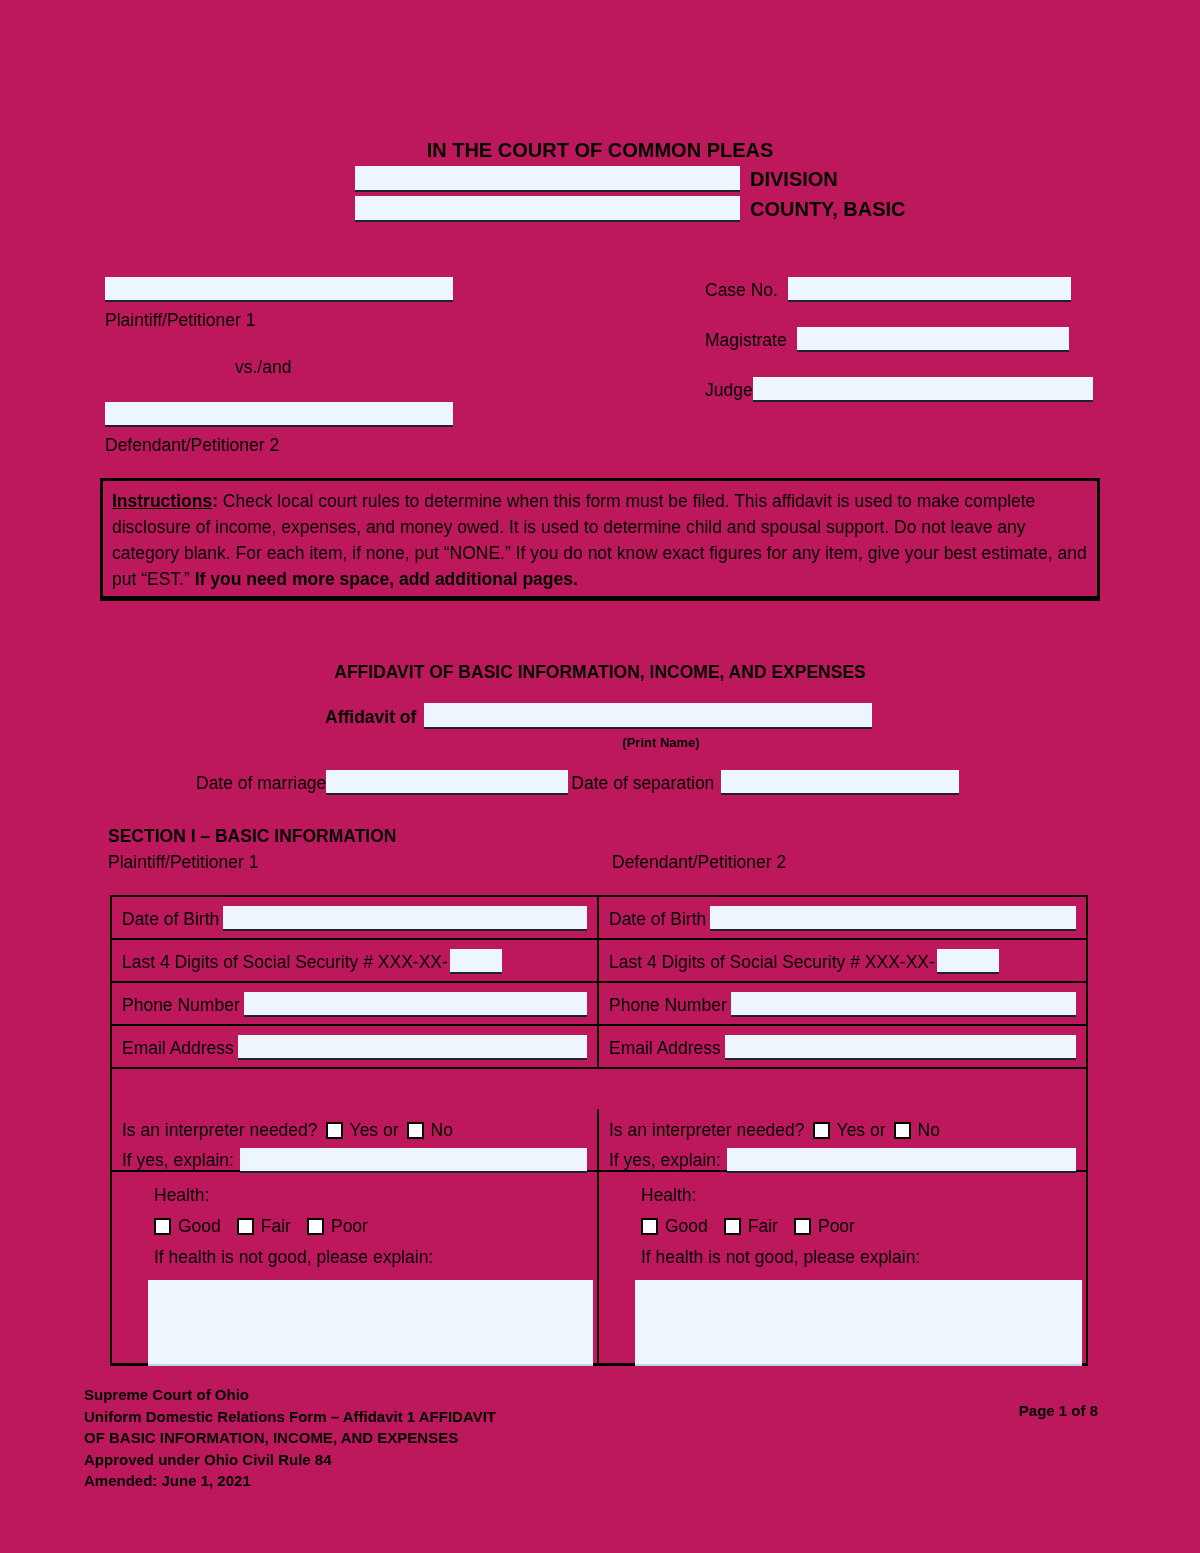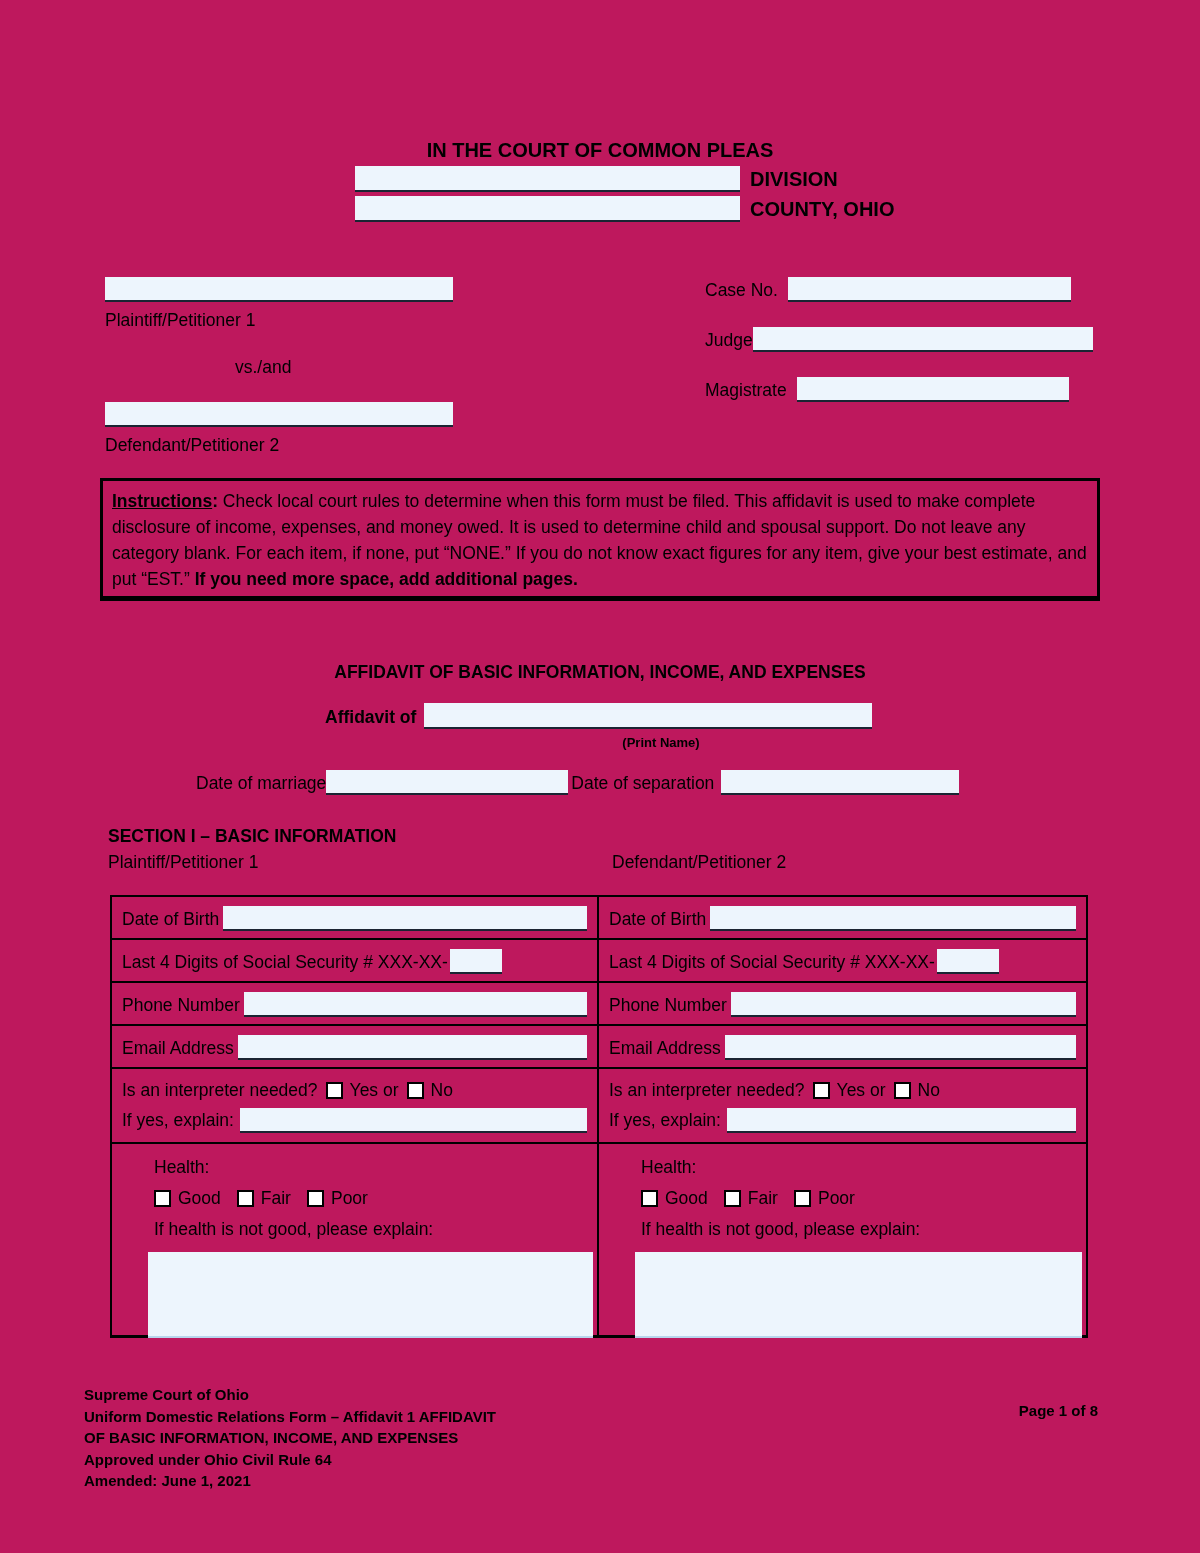--- a/index.html
+++ b/index.html
@@ -78,21 +78,21 @@
   }
   .trow { display: grid; grid-template-columns: 1fr 1fr; }
   .trow + .trow { border-top: 2px solid #000; }
   .tcell { padding: 0 10px; }
   .tcell.left { border-right: 2px solid #000; }
   .r-basic .tcell { height: 41px; display: flex; align-items: flex-end; padding-bottom: 7px; }
   .r-basic .tcell .lbl { line-height: 24px; white-space: nowrap; }
   .r-basic .tcell .blank.grow { flex: 1 1 auto; margin-left: 4px; min-width: 0; }
   .ssn-field { width: 52px; margin-left: 2px; }
   .ssn-field.wide { width: 62px; }
-  .r-interp .tcell { height: 73px; padding-top: 9px; }
+  .r-interp .tcell { height: 61px; padding-top: 9px; margin-top: 40px; }
   .interp-line1 { display: flex; align-items: center; line-height: 24px; }
   .interp-line2 { display: flex; align-items: flex-start; margin-top: 6px; }
   .interp-line2 .lbl { line-height: 24px; white-space: nowrap; }
   .interp-line2 .blank { flex: 1 1 auto; margin-left: 6px; min-width: 0; }
   .r-health .tcell { height: 191px; padding-top: 8px; margin-left: 32px; }
   .health-line { line-height: 30px; }
   .health-checks { display: flex; align-items: center; line-height: 32px; }
   .checkbox {
     display: inline-block; width: 17px; height: 17px;
     border: 2px solid #000; background: #fff; flex: 0 0 auto;
@@ -114,44 +114,44 @@
 <div class="page">
 
   <div class="court-header">
     <div class="court-title">IN THE COURT OF COMMON PLEAS</div>
     <div class="court-line">
       <input class="blank" type="text" value="" style="">
       <span class="lbl">DIVISION</span>
     </div>
     <div class="court-line">
       <input class="blank" type="text" value="" style="">
-      <span class="lbl">COUNTY, OHIO</span>
+      <span class="lbl">COUNTY, BASIC</span>
     </div>
   </div>
 
   <div class="party-block">
     <input class="blank" type="text" value="" style="">
     <div class="party-label">Plaintiff/Petitioner 1</div>
     <div class="vs-label">vs./and</div>
     <input class="blank" type="text" value="" style="">
     <div class="party-label">Defendant/Petitioner 2</div>
   </div>
 
   <div class="case-block">
     <div class="case-row">
       <span class="lbl">Case No.</span>
       <input class="blank case-no-field" type="text" value="" style="">
     </div>
     <div class="case-row">
+      <span class="lbl">Magistrate</span>
+      <input class="blank magistrate-field" type="text" value="" style="">
+    </div>
+    <div class="case-row">
       <span class="lbl">Judge</span>
       <input class="blank judge-field" type="text" value="" style="">
-    </div>
-    <div class="case-row">
-      <span class="lbl">Magistrate</span>
-      <input class="blank magistrate-field" type="text" value="" style="">
     </div>
   </div>
 
   <div class="instructions">
     <span class="instr-lead">Instructions</span><span class="instr-colon">:</span><span>  Check local court rules to determine when this form must be filed.  This affidavit is   used to make complete disclosure of income, expenses, and money owed. It is used to determine child and spousal support. Do not leave any category blank.  For each item, if none, put “NONE.”  If you do not know exact figures for any item, give your best estimate, and put “EST.”  </span><span class="instr-bold">If you need more space, add additional pages.</span>
   </div>
 
   <div class="affidavit-title">AFFIDAVIT OF BASIC INFORMATION, INCOME, AND EXPENSES</div>
 
   <div class="affiant-line">
@@ -276,18 +276,18 @@
         <div class="health-area"></div>
       </div>
     </div>
 
   </div>
 
   <div class="footer">
     <div>Supreme Court of Ohio</div>
     <div>Uniform Domestic Relations Form – Affidavit 1 AFFIDAVIT</div>
     <div>OF BASIC INFORMATION, INCOME, AND EXPENSES</div>
-    <div>Approved under Ohio Civil Rule 64</div>
+    <div>Approved under Ohio Civil Rule 84</div>
     <div>Amended: June 1, 2021</div>
     <div class="page-num">Page 1 of 8</div>
   </div>
 
 </div>
 
 </body></html>

